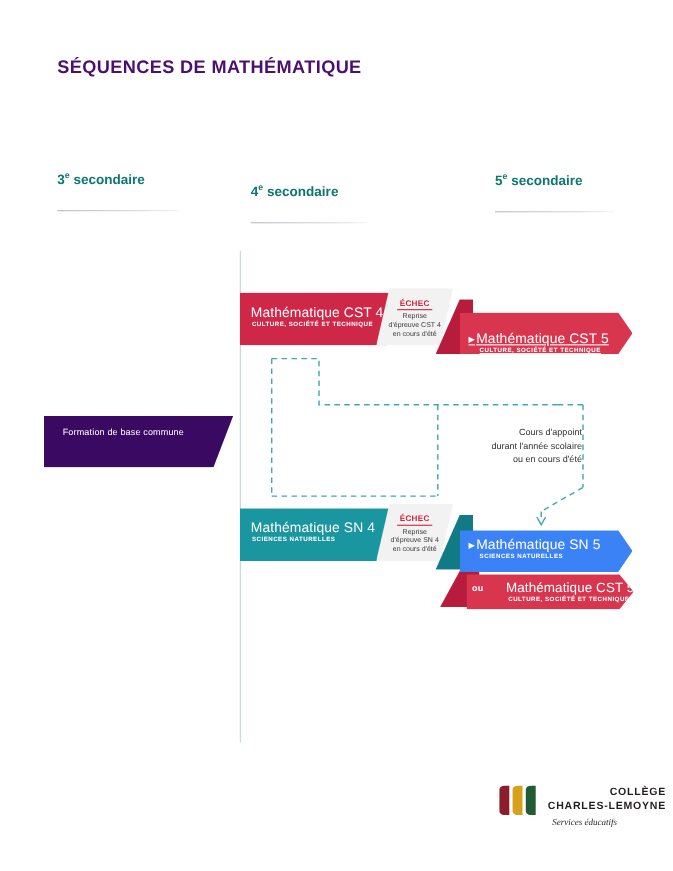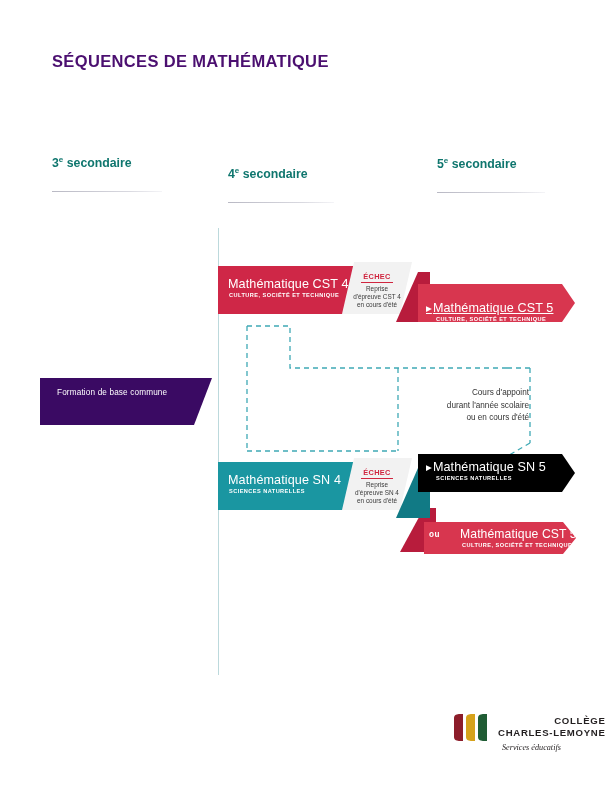--- a/index.html
+++ b/index.html
@@ -45,21 +45,21 @@
   .col-header .rule {
     position: absolute;
     left: 0;
     right: -6px;
     bottom: 0;
     height: 1px;
     background: linear-gradient(to right, #b9b9c4 0%, #d9d9e0 70%, #f4f4f7 100%);
   }
   #col-h-3 { left: 52px;  top: 115px; width: 104px; }
   #col-h-4 { left: 228px; top: 126px; width: 100px; }
-  #col-h-5 { left: 437px; top: 116px; width: 102px; }
+  #col-h-5 { left: 450px; top: 116px; width: 102px; }
 
   
   #timeline-rule {
     position: absolute;
     left: 218px;
     top: 228px;
     width: 1px;
     height: 447px;
     background: #bcd9dc;
   }
@@ -203,24 +203,24 @@
     position: absolute;
     left: 396px;
     top: 468px;
     width: 34px;
     height: 50px;
     background: #117a85;
     clip-path: polygon(22px 0, 34px 0, 34px 50px, 0 50px);
   }
   #band-sn5 {
     left: 418px;
-    top: 454px;
+    top: 482px;
     width: 157px;
     height: 38px;
-    background: #000000;
+    background: #3b82f6;
     clip-path: polygon(0 0, 144px 0, 157px 19px, 144px 38px, 0 38px);
     padding: 7px 0 0 8px;
   }
   #band-sn5 .t2 { padding-left: 10px; }
 
   
   #fold-cst5b {
     position: absolute;
     left: 400px;
     top: 508px;

